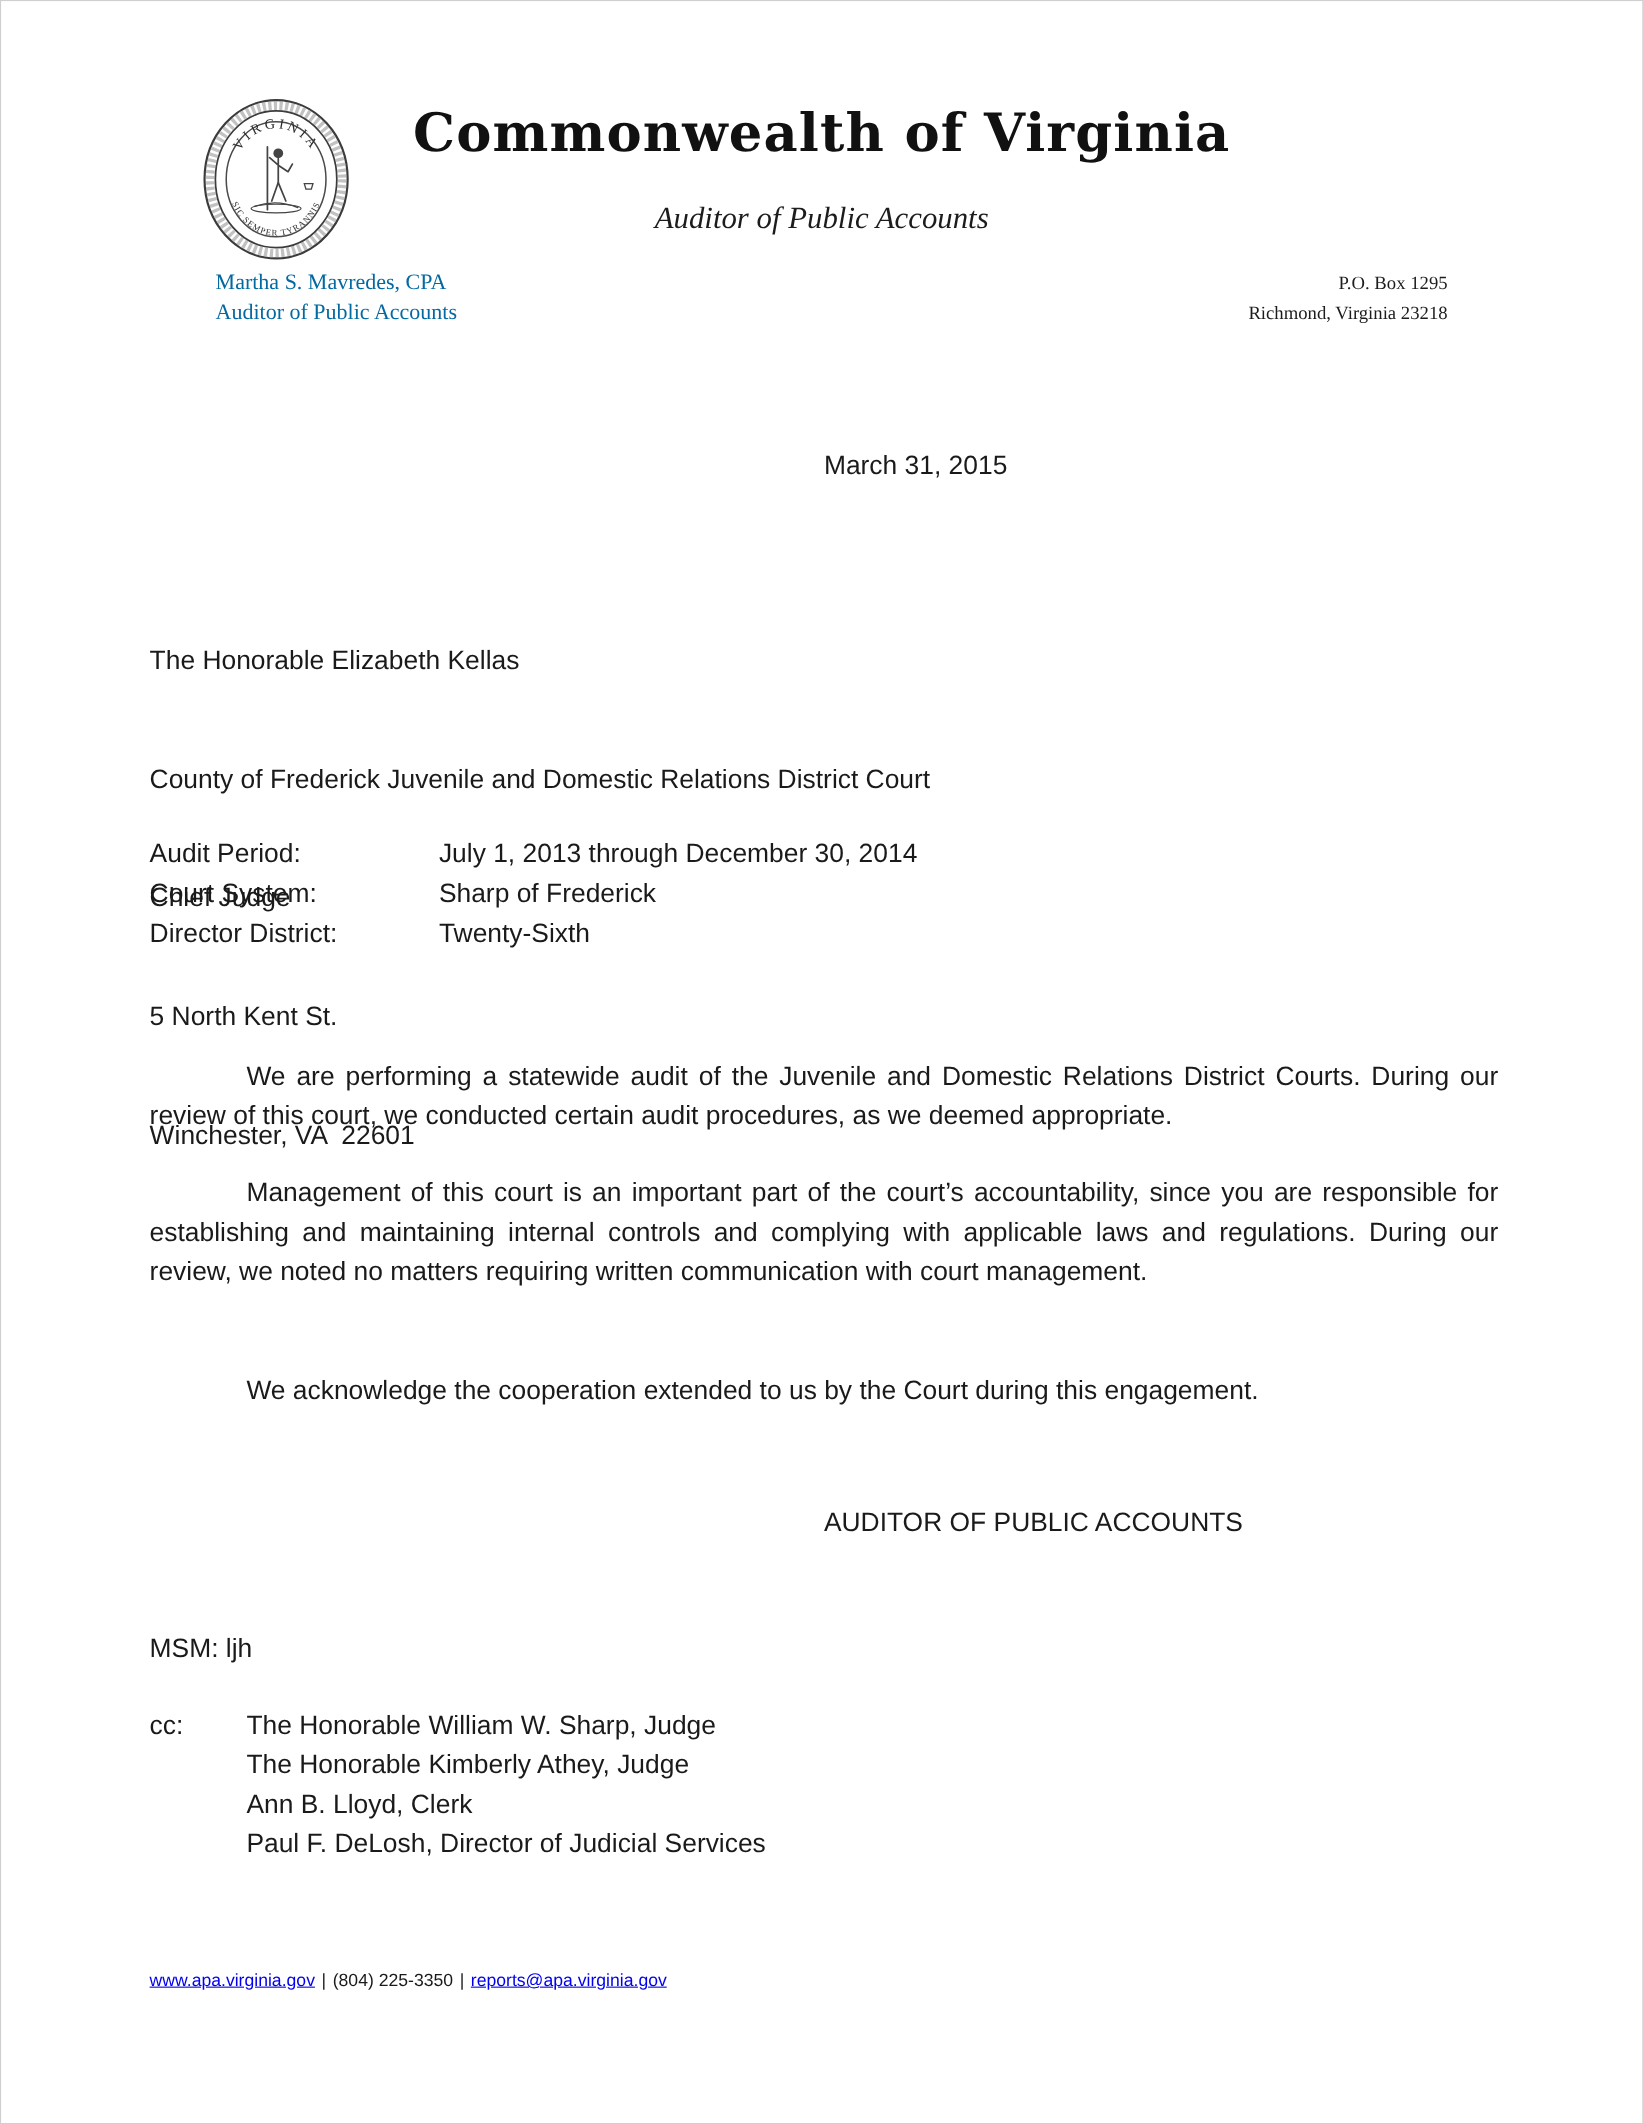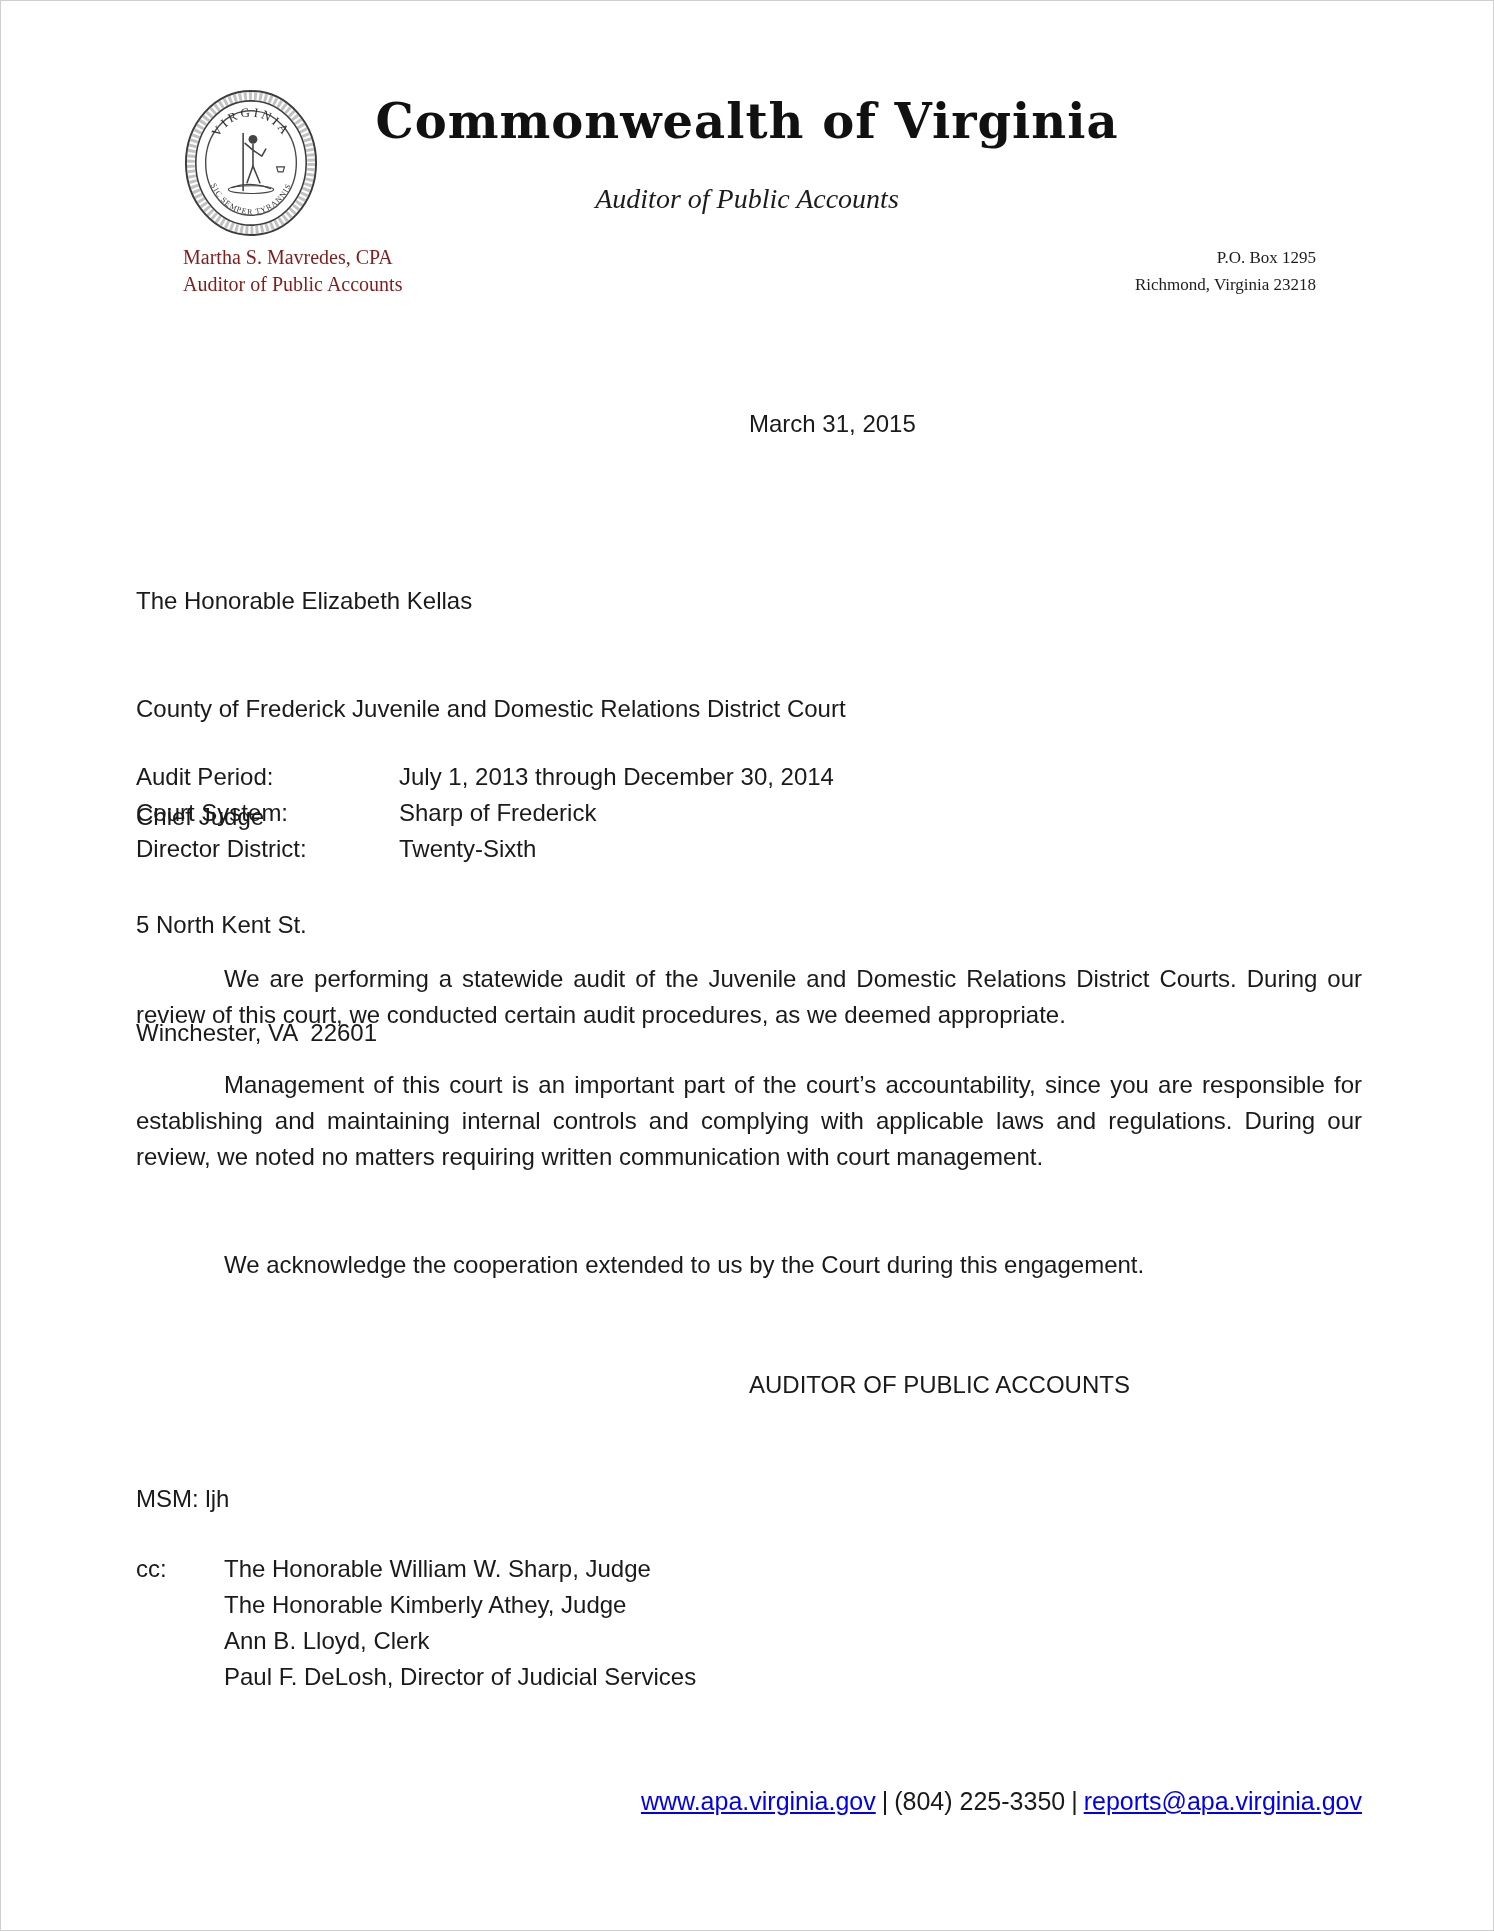--- a/index.html
+++ b/index.html
@@ -45,26 +45,26 @@
     right: 0;
     top: 182px;
     text-align: center;
     font-family: "Liberation Serif", serif;
     font-style: italic;
     font-size: 28px;
     color: #1c1c1c;
   }
   .official-block {
     position: absolute;
-    left: 182px;
+    left: 195px;
     top: 243px;
     font-family: "Liberation Serif", serif;
     font-size: 20px;
     line-height: 27px;
-    color: #7f1d1d;
+    color: #0369a1;
   }
   .hq-block {
     position: absolute;
     right: 177px;
     top: 243px;
     text-align: right;
     font-family: "Liberation Serif", serif;
     font-size: 17px;
     line-height: 27px;
     color: #1c1c1c;
@@ -129,22 +129,22 @@
     line-height: 36px;
   }
   .cc-block { display: flex; }
   .cc-label { width: 88px; flex: 0 0 88px; }
   .cc-extra { padding-left: 18px; }
   .footer-line {
     position: absolute;
     left: 135px;
     width: 1226px;
     top: 1782px;
-    text-align: right;
-    font-size: 25px;
+    text-align: left;
+    font-size: 16px;
     line-height: 36px;
   }
   .footer-line a {
     color: #0000ee;
     text-decoration: underline;
     cursor: pointer;
   }
   .footer-sep { color: #1a1a1a; padding: 0 6px; }
 </style>
 </head>

